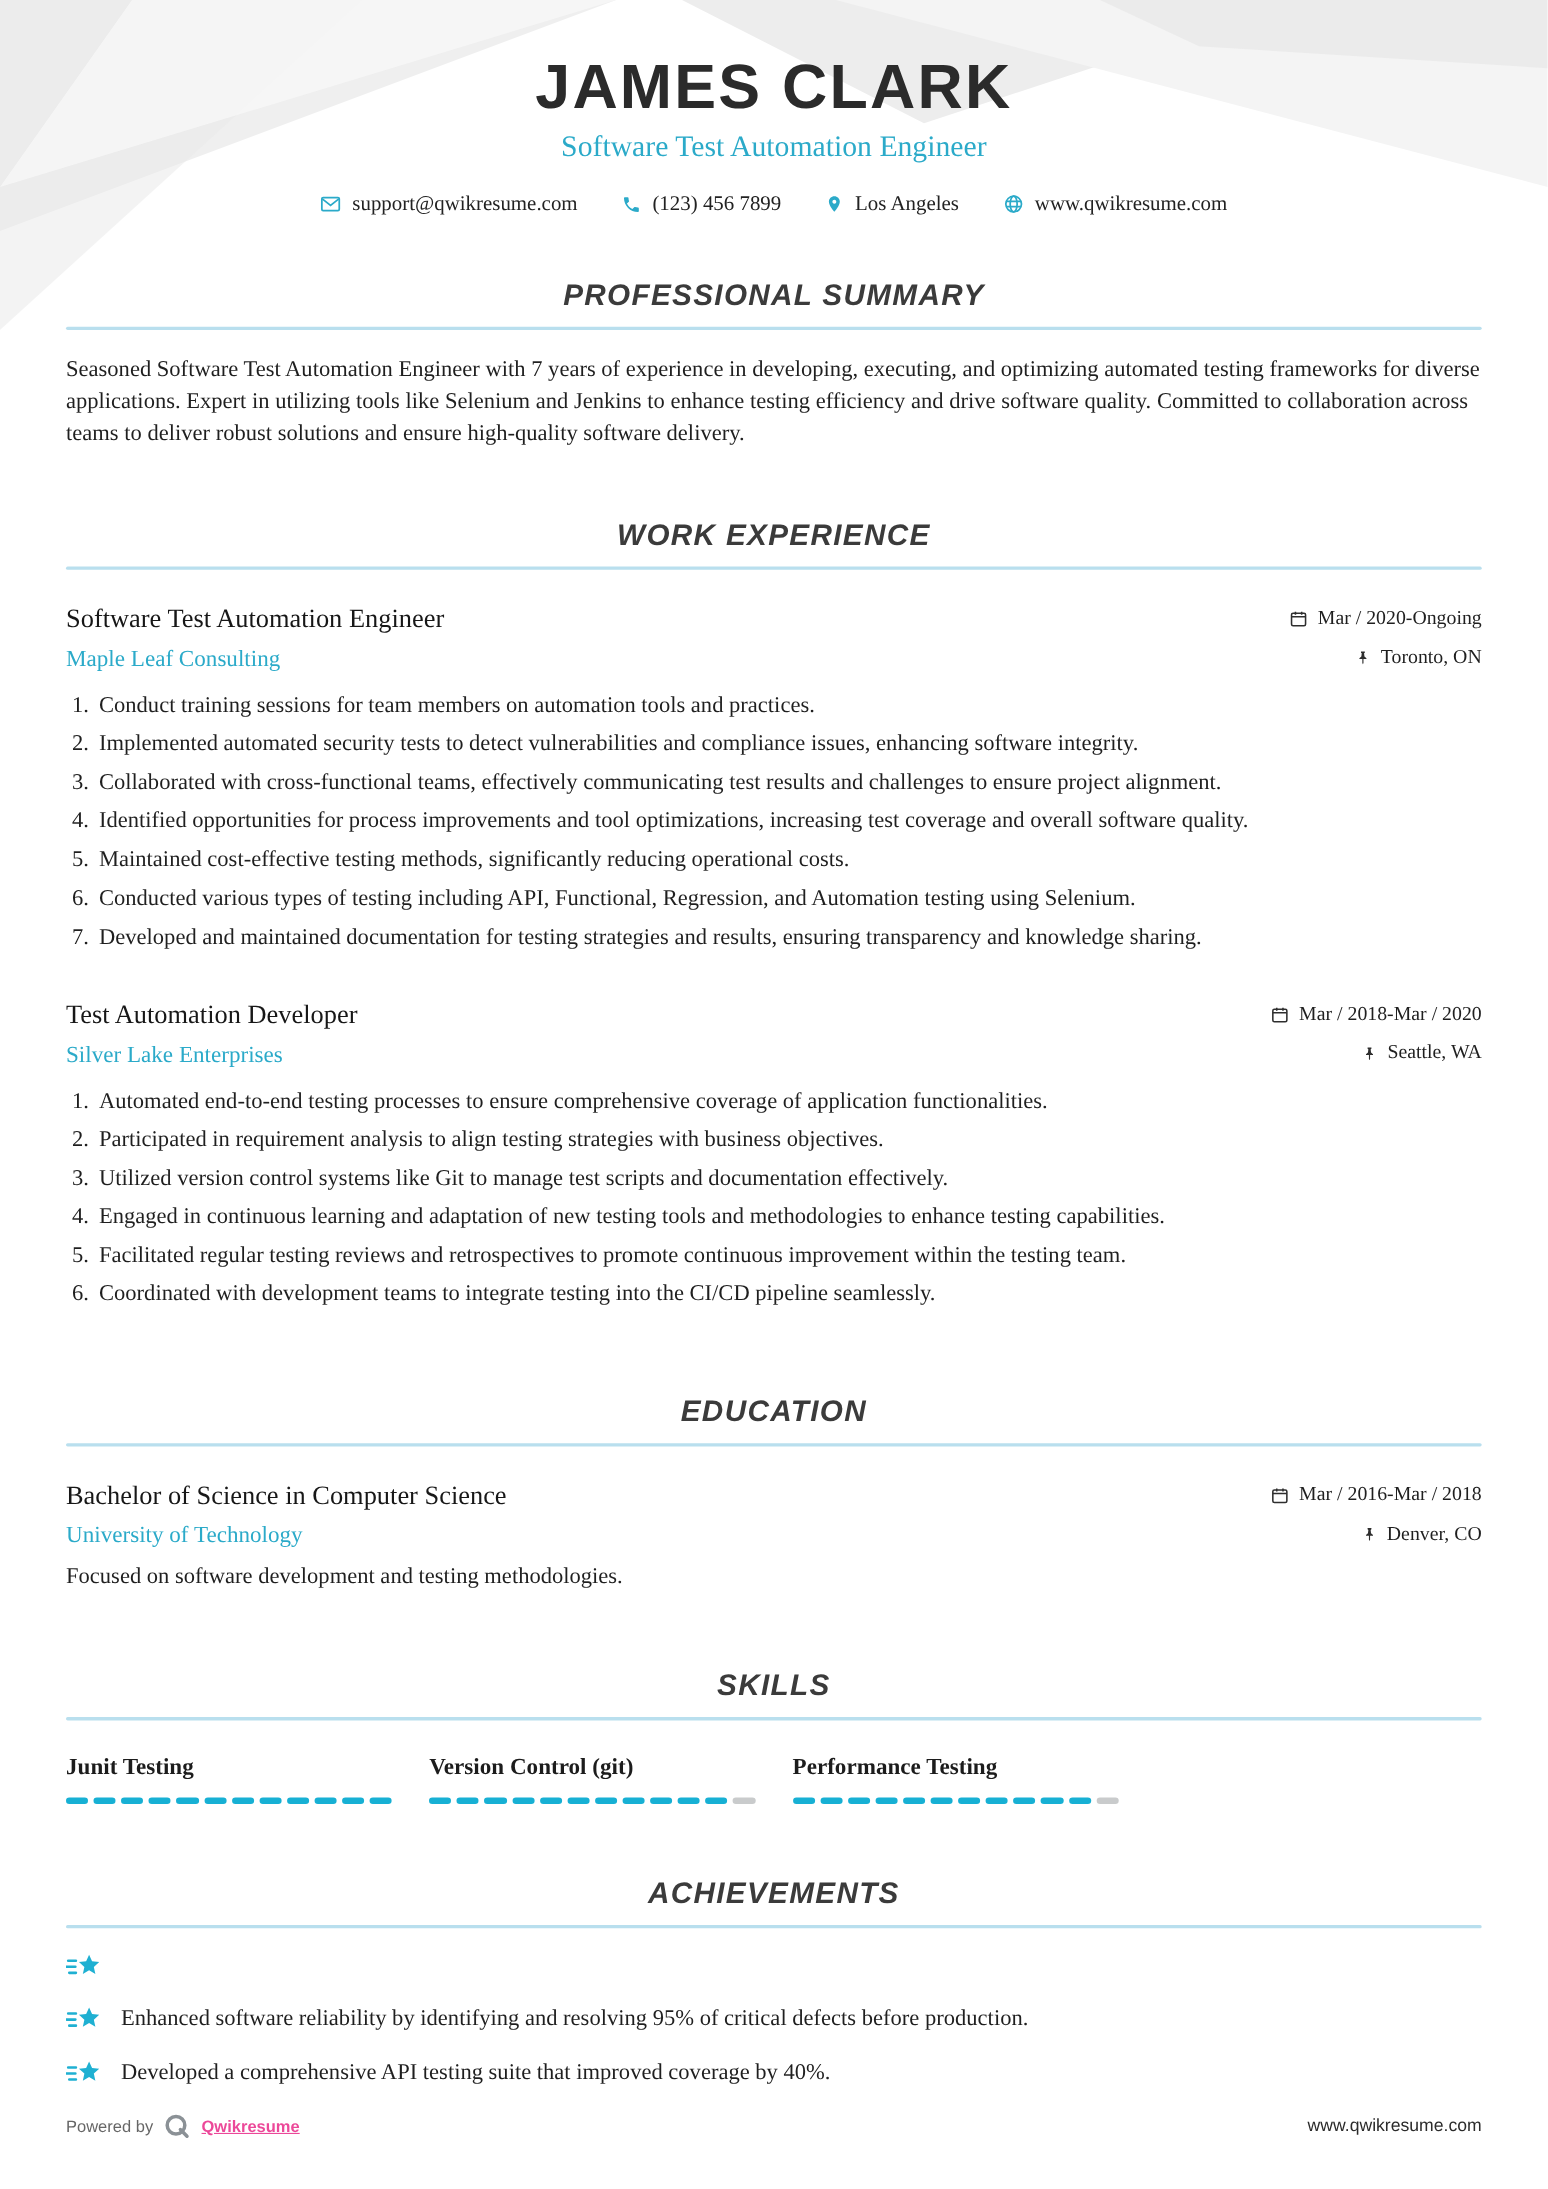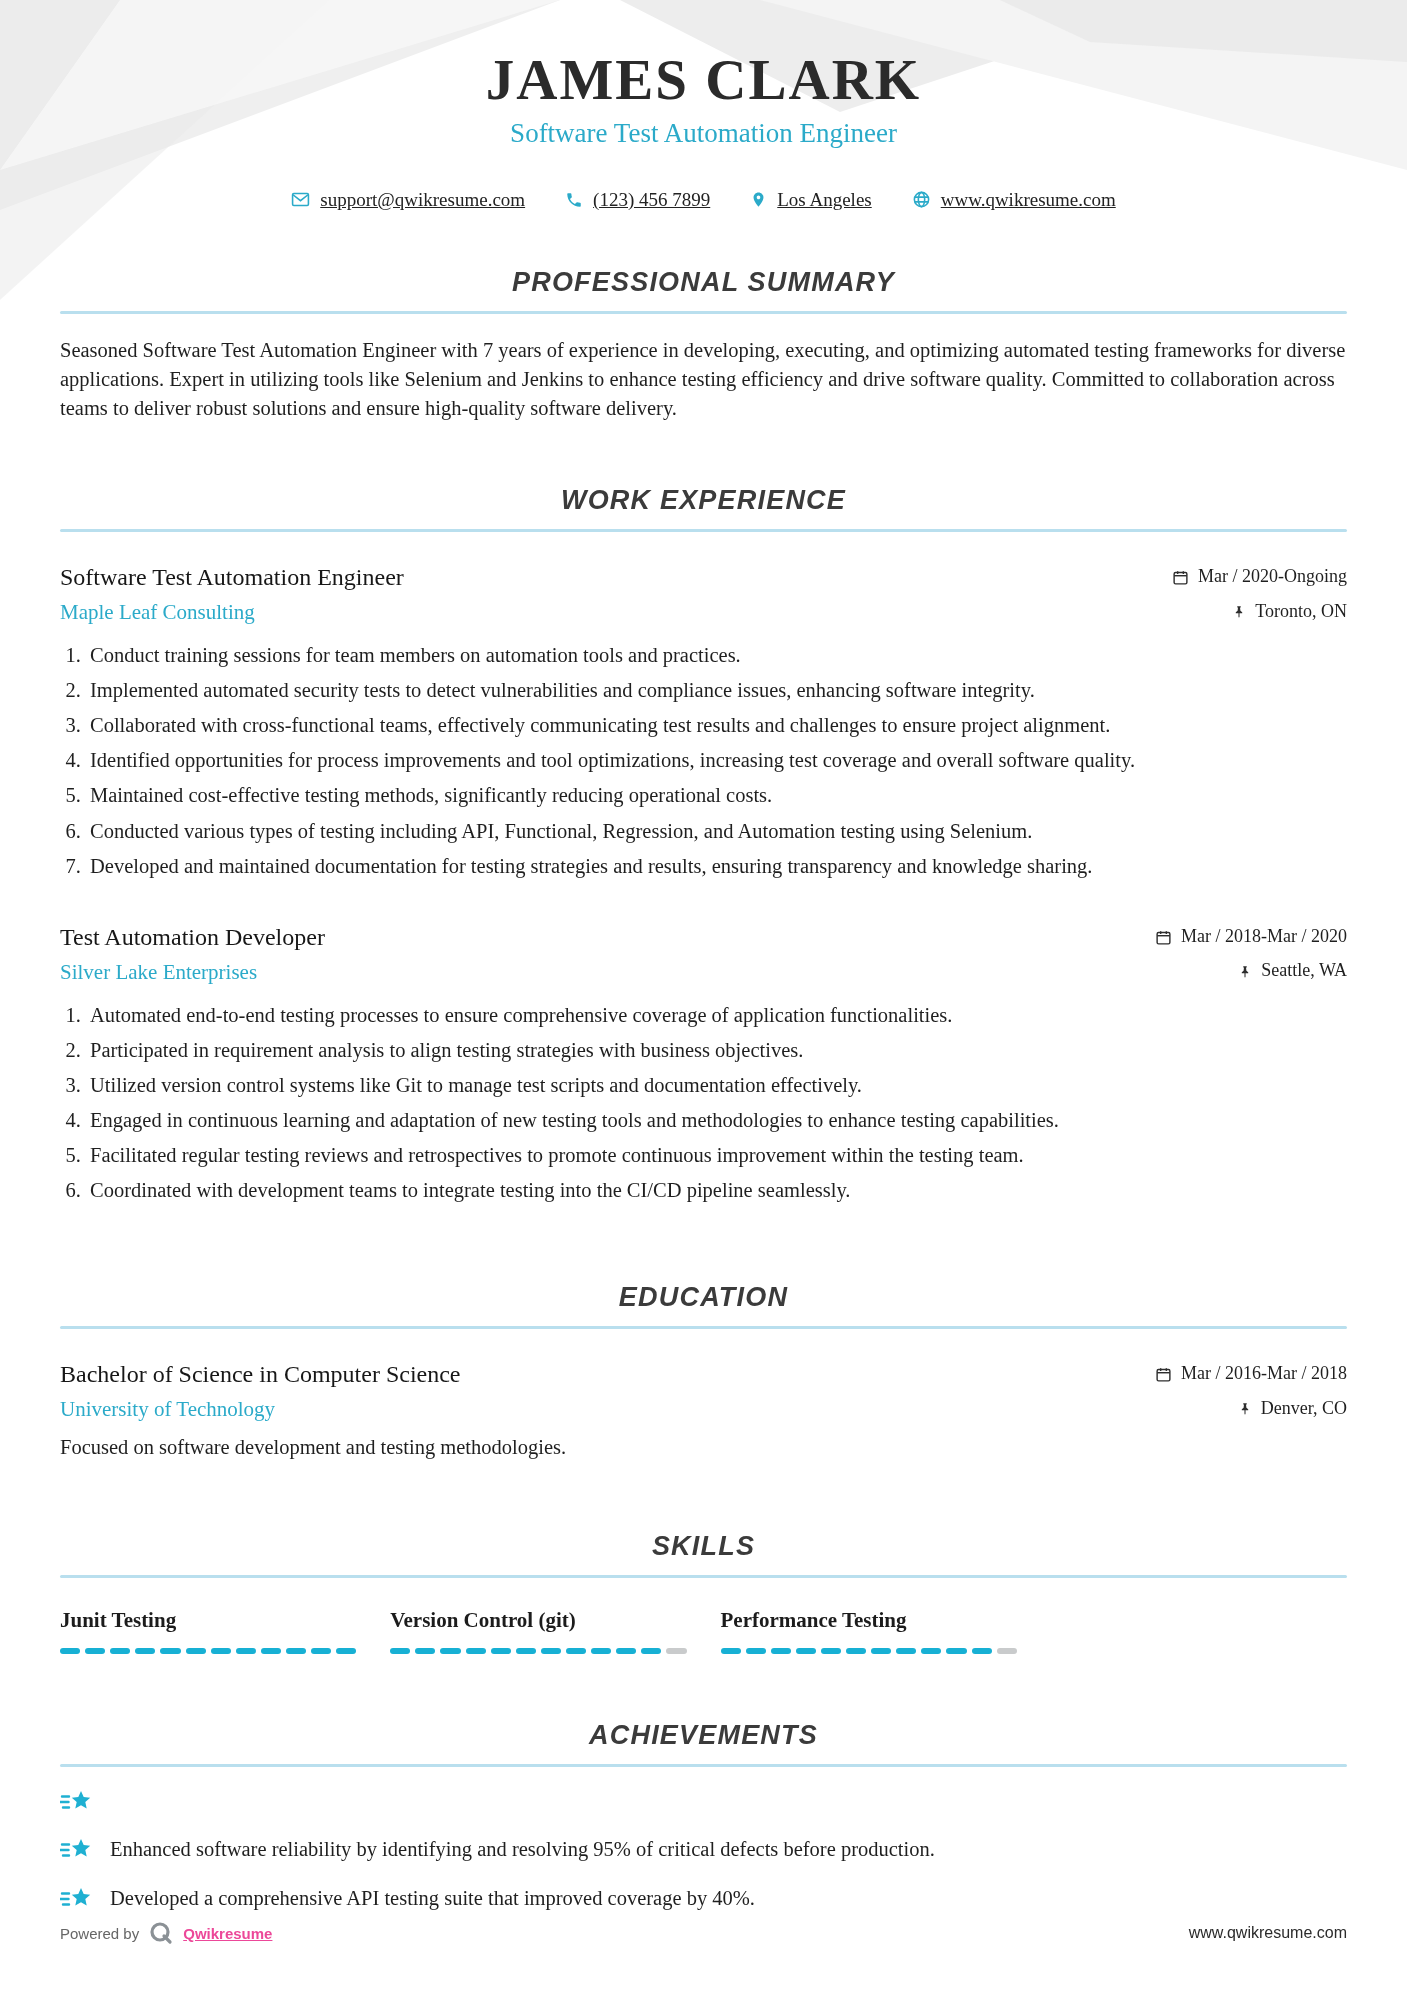--- a/index.html
+++ b/index.html
@@ -10,28 +10,28 @@
     font-family: "Liberation Serif", "DejaVu Serif", serif;
     color: #1f1f1f;
     position: relative;
     overflow: hidden;
   }
   .page { position: absolute; inset: 0; padding: 0 60px; }
   .deco { position: absolute; top: 0; left: 0; width: 1407px; height: 300px; z-index: 0; pointer-events: none; }
 
   .header { position: relative; z-index: 1; text-align: center; padding-top: 50px; }
   .name {
-    font-family: Liberation Serif, serif;
+    font-family: Liberation Sans, sans-serif;
     font-size: 57px; font-weight: 700; letter-spacing: 2px;
     color: #2b2b2b; margin: 0; line-height: 1.05;
   }
   .headline { font-size: 27px; color: #2baac9; margin-top: 8px; }
   .contact-row {
     display: flex; justify-content: center; align-items: center;
-    gap: 40px; margin-top: 40px; font-size: 19px; color: #222; text-decoration: underline;
+    gap: 40px; margin-top: 26px; font-size: 19px; color: #222;
   }
   .contact-item { display: inline-flex; align-items: center; gap: 10px; }
   .contact-item svg { display: block; }
 
   .section { position: relative; z-index: 1; }
   .section-heading {
     font-family: "Liberation Sans", "DejaVu Sans", sans-serif;
     font-size: 27px; font-weight: 700; letter-spacing: 1.2px;
     color: #3b3b3b; text-align: center; margin: 0; font-style: italic;
   }

